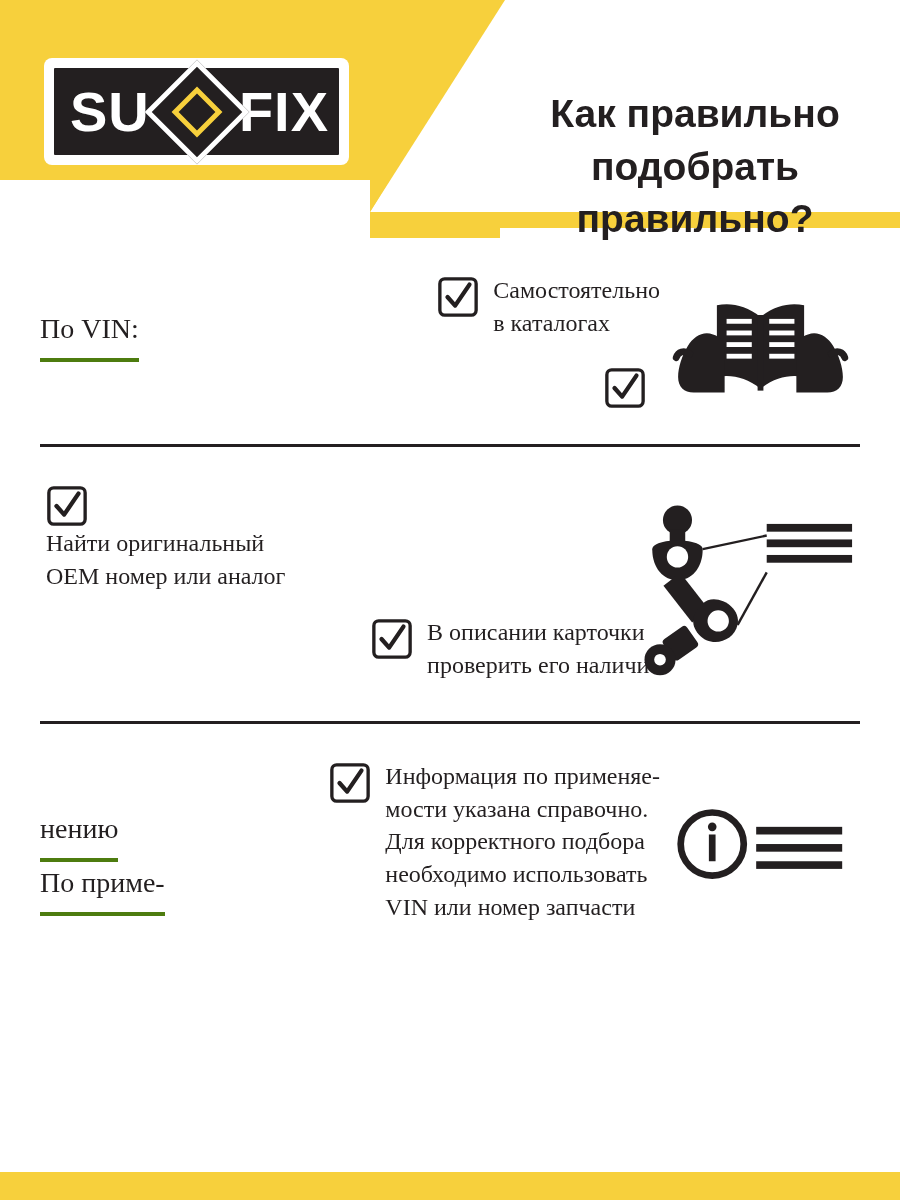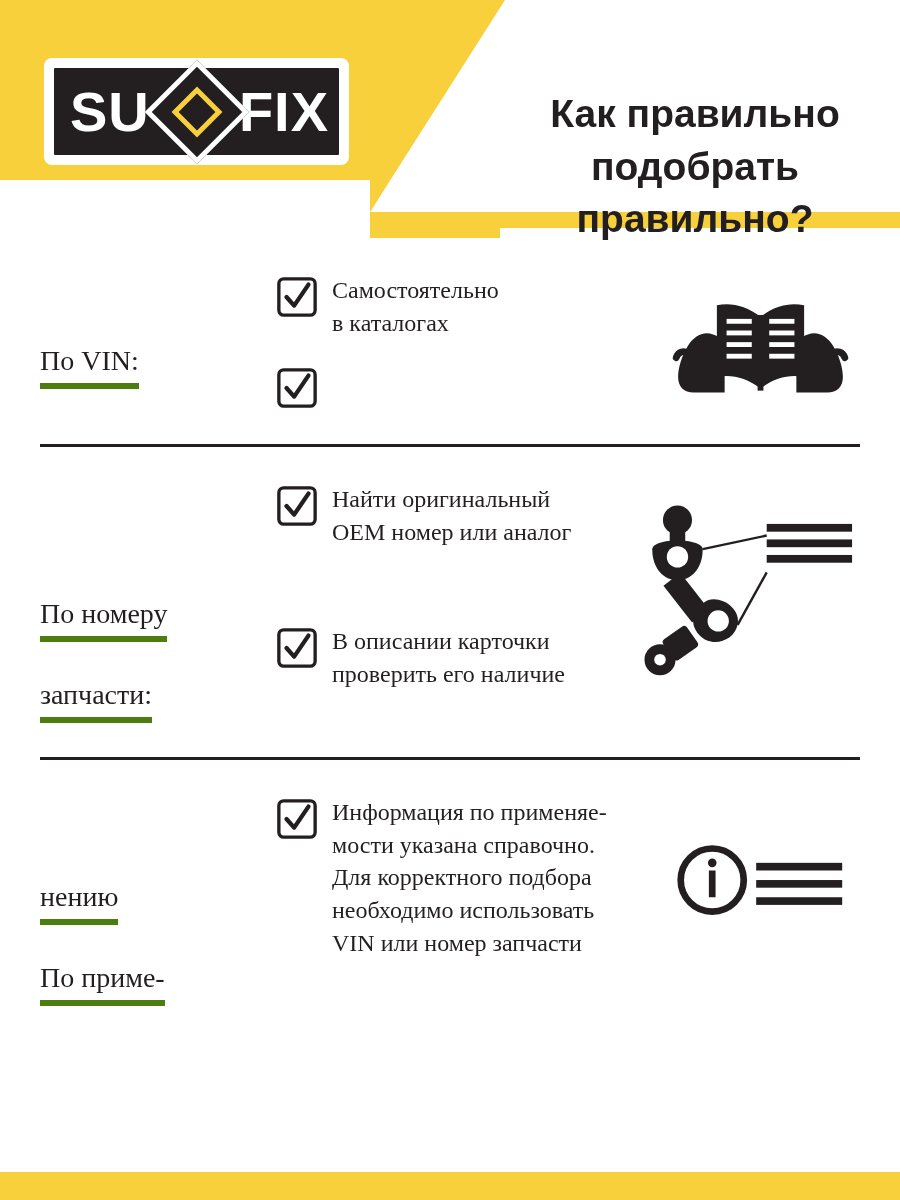--- a/index.html
+++ b/index.html
@@ -159,33 +159,33 @@
     width: 230px;
     flex: 0 0 230px;
     color: #231f20;
     font-size: 28px;
     line-height: 1.5;
     font-family: "Liberation Serif", serif;
     padding-top: 8px;
   }
   .row-label .u {
     display: inline-block;
-    border-bottom: 6px solid #4d7c0f;
-    padding-bottom: 1px;
-    margin-top: 32px;
+    border-bottom: 4px solid #4d7c0f;
+    padding-bottom: 8px;
   }
 
   .row-items {
     flex: 1 1 auto;
     padding-left: 6px;
   }
   .check-item {
     display: flex;
     align-items: flex-start;
     margin-bottom: 26px;
+    justify-content: flex-end;
   }
   .check-item:last-child { margin-bottom: 0; }
   .check-icon {
     flex: 0 0 auto;
     width: 42px;
     height: 42px;
     margin-right: 14px;
     margin-top: 2px;
   }
   .check-text {
@@ -311,27 +311,23 @@
             <path d="M144 52 C154 48 164 54 170 64 C176 74 180 86 180 96 C180 106 174 112 164 112 L132 112 L132 62 C136 56 140 53 144 52 Z" fill="#231f20"></path>
             <path d="M168 72 C174 68 180 70 182 76" stroke="#231f20" stroke-width="7" fill="none" stroke-linecap="round"></path>
           </svg>
         </span>
       </div>
     </div>
 
     <div class="divider"></div>
 
     <div class="row" id="row-number">
-      <div class="row-label">
-        <div><span class="u">По номеру</span></div>
-        <div><span class="u">запчасти:</span></div>
-      </div>
       <div class="row-items">
 
-        <div class="check-item" style="margin-bottom:77px;">
+        <div class="check-item" style="margin-bottom:24px;flex-direction:column;">
           <span class="check-icon">
             <svg viewBox="0 0 44 44" width="42" height="42" aria-hidden="true">
               <path d="M8 3 H36 A5 5 0 0 1 41 8 V36 A5 5 0 0 1 36 41 H8 A5 5 0 0 1 3 36 V8 A5 5 0 0 1 8 3 Z" fill="none" stroke="#231f20" stroke-width="3.5"></path>
               <path d="M11 22 L19 31 L34 9" fill="none" stroke="#231f20" stroke-width="4.5" stroke-linecap="round" stroke-linejoin="round"></path>
             </svg>
           </span>
           <span class="check-text">Найти оригинальный
 OEM номер или аналог</span>
         </div>
 

